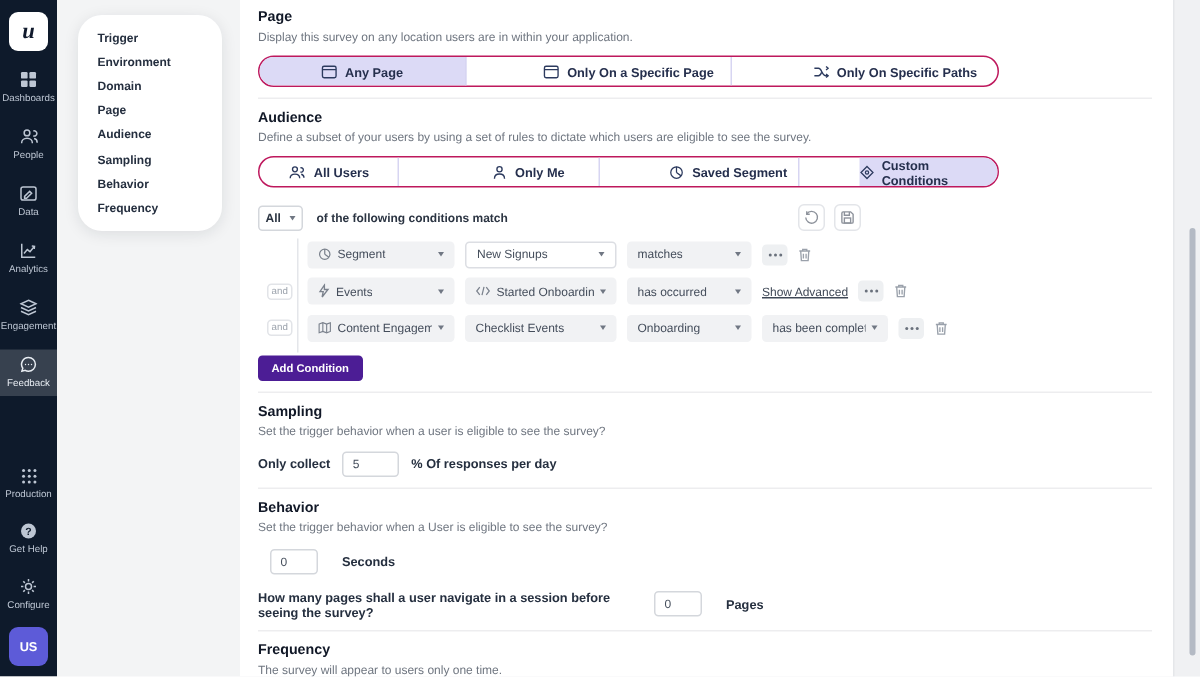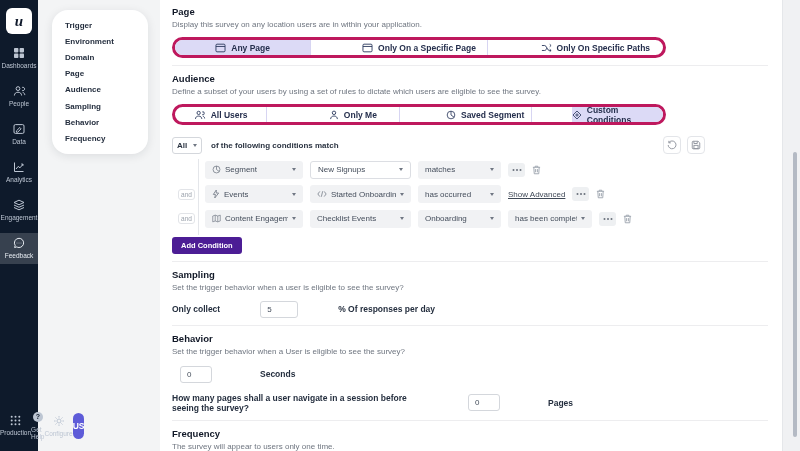--- a/index.html
+++ b/index.html
@@ -14,47 +14,47 @@
 
   
   .sidebar { position:absolute; left:0; top:0; width:38px; height:451px; background:#0e1a2b; z-index:5; }
   .logo { position:absolute; left:6px; top:8px; width:26px; height:26px; background:#fff; border-radius:6px;
           display:flex; align-items:center; justify-content:center;
           font-family:"Liberation Serif", serif; font-style:italic; font-weight:700; font-size:15px; color:#101a2c; }
   .nav { position:absolute; top:43px; left:0; width:38px; display:flex; flex-direction:column; }
   .nav-item { width:38px; padding:4px 0 5px; margin-bottom:7px; display:flex; flex-direction:column; align-items:center; gap:3px;
               color:#bdc6d3; font-size:6.5px; cursor:pointer; }
   .nav-item.active { background:#37414f; color:#e8edf3; }
-  .nav-bottom { position:absolute; bottom:0; left:0; width:38px; display:flex; flex-direction:row; align-items:center; }
+  .nav-bottom { position:absolute; bottom:0; left:0; width:38px; display:flex; flex-direction:column; align-items:center; }
   .nav-bottom .nav-item { margin-bottom:6px; }
   .avatar { width:26px; height:26px; border-radius:6px; background:#5d5bd8; color:#fff; font-size:8.5px; font-weight:700;
             display:flex; align-items:center; justify-content:center; margin-bottom:7px; cursor:pointer; }
 
   
   .menu { position:absolute; left:52px; top:10px; width:96px; background:#fff; border-radius:16px;
           box-shadow:0 2px 10px rgba(15,26,43,.10); padding:7px 0; z-index:4; }
   .menu-item { height:16.2px; display:flex; align-items:center; padding:0 13px;
                font-size:8px; font-weight:700; color:#252f3f; cursor:pointer; }
 
   
   .content { position:absolute; left:160px; top:0; width:622px; height:451px; background:#fff; padding:6px 0 0 12px; }
   .sec-title { font-size:9.5px; font-weight:700; color:#111827; margin-bottom:3px; }
   .sec-sub { font-size:8px; color:#6f7680; margin-bottom:8px; }
   .divider { border:none; border-top:1px solid #ededef; margin:7px 14px 7px 0; }
 
   
-  .seg { display:flex; width:494px; height:21px; border:3px solid #be185d; border-radius:11px; background:#fff; overflow:hidden;gap:40px; }
+  .seg { display:flex; width:494px; height:21px; border:1px solid #be185d; border-radius:11px; background:#fff; overflow:hidden;gap:40px; }
   .seg-item { flex:1; display:flex; align-items:center; justify-content:center; gap:5px;
               font-size:8.5px; font-weight:700; color:#252f4d; border-right:1px solid #d7d5f2; cursor:pointer; }
   .seg-item:last-child { border-right:none; }
   .seg-item.sel { background:#dcdaf6; }
   .seg-item svg { color:#2c3a5e; }
 
   
-  .match-row { display:flex; align-items:center; width:533px; margin:11px 0 2px; }
+  .match-row { display:flex; align-items:center; width:402px; margin:11px 0 2px; }
   .mini-select { width:30px; height:17px; border:1px solid #d4d7dc; border-radius:3px; background:#fff;
                  display:flex; align-items:center; justify-content:space-between; padding:0 4px;
                  font-size:8px; font-weight:700; color:#2b3442; cursor:pointer; }
   .match-text { margin-left:9px; font-size:8px; font-weight:700; color:#2b3442; }
   .icon-btn { width:18px; height:18px; border:1px solid #e3e5e9; border-radius:4px; background:#fff;
               display:flex; align-items:center; justify-content:center; color:#8d929b; cursor:pointer; }
   .icon-btn + .icon-btn { margin-left:6px; }
 
   
   .cond-wrap { position:relative; width:560px; padding-left:33px; }
@@ -73,21 +73,21 @@
   .w1{width:98px;} .w2{width:101px;} .w3{width:83px;} .w4{width:84px;}
   .adv-link { font-size:8px; color:#3f4856; text-decoration:underline; white-space:nowrap; cursor:pointer; }
   .more-btn { width:17px; height:14px; background:#eef0f2; border-radius:3px; color:#6a717c;
               font-size:9px; line-height:8px; display:flex; align-items:center; justify-content:center;
               letter-spacing:.5px; cursor:pointer; }
   .trash { color:#9aa1ab; cursor:pointer; }
   .add-btn { margin-top:9px; height:17px; padding:0 9px; background:#4c1d95; border:none; border-radius:3px;
              color:#fff; font-size:7.5px; font-weight:700; font-family:inherit; cursor:pointer; }
 
   
-  .inline-row { display:flex; align-items:center; margin-top:9px;gap:32px; }
+  .inline-row { display:flex; align-items:center; margin-top:9px; }
   .bold-label { font-size:8.5px; font-weight:700; color:#252f3f; }
   .num-input { width:38px; height:17px; border:1px solid #d4d7dc; border-radius:3px; font-size:8px; color:#444d5b;
                padding:0 6px; font-family:inherit; margin:0 8px; }
   .num-input.small { width:32px; }
   .beh-label { width:256px; }
   .beh-row { margin-top:10px; }
   .beh-unit { margin-left:8px; }
 
   
   .gutter { position:absolute; right:0; top:0; width:18px; height:451px; background:#f0f1f3; border-left:1px solid #e5e7ea; }

